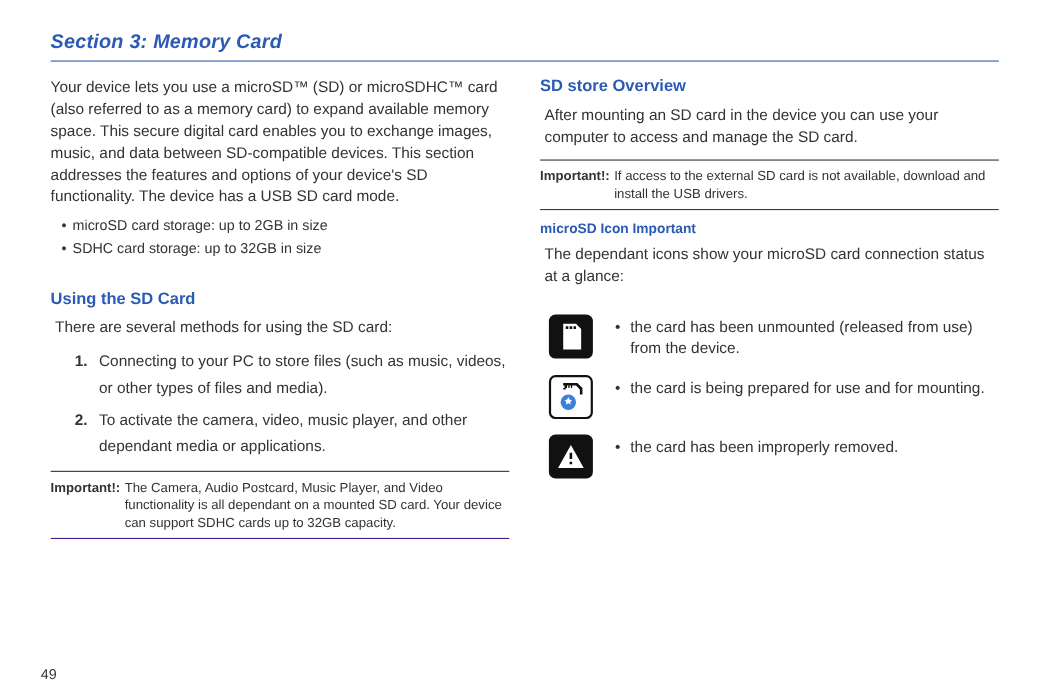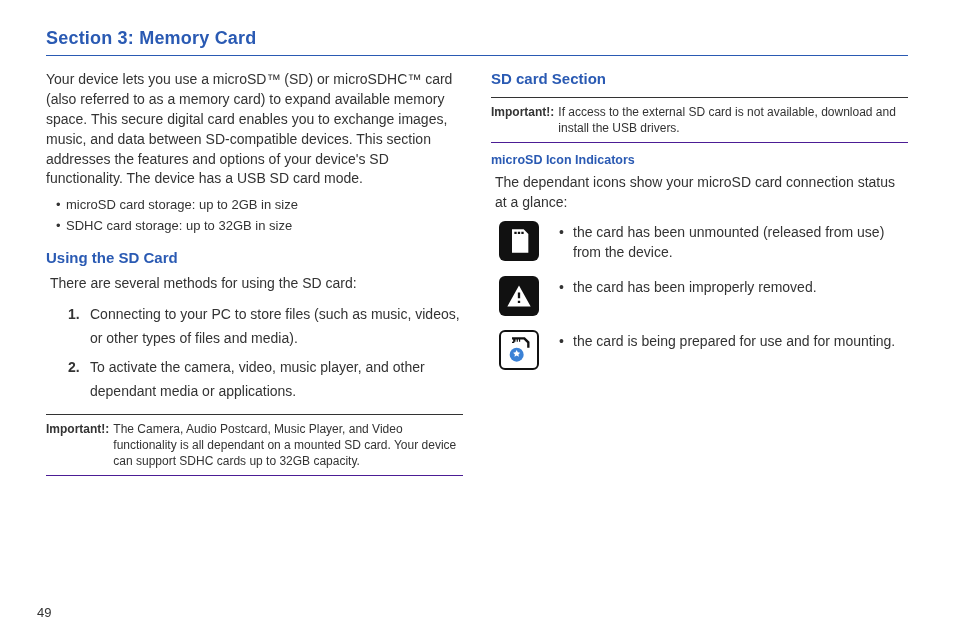--- a/index.html
+++ b/index.html
@@ -13,32 +13,33 @@
     position: relative;
   }
   .section-title {
     color: #2a5ab3;
     font-weight: bold;
     font-size: 18px;
     border-bottom: 1.5px solid #2a5ab3;
     padding-bottom: 6px;
     margin-bottom: 14px;
     letter-spacing: 0.2px;
+    font-style: italic;
   }
   .columns {
     display: flex;
     gap: 28px;
   }
   .col { flex: 1; min-width: 0; }
   .intro {
     font-size: 14px;
     line-height: 1.42;
     margin-bottom: 6px;
   }
-  .bullets { margin: 4px 0 12px 10px; }
+  .bullets { margin: 4px 0 26px 10px; }
   .bullets li {
     list-style: none;
     font-size: 13px;
     line-height: 1.6;
     position: relative;
     padding-left: 10px;
   }
   .bullets li::before {
     content: "•";
     position: absolute;
@@ -82,21 +83,21 @@
     margin: 10px 0;
     font-size: 12px;
     line-height: 1.35;
     display: flex;
   }
   .important-label {
     font-weight: bold;
     white-space: nowrap;
     margin-right: 4px;
   }
-  .icon-list { margin-top: 8px; }
+  .icon-list { margin-top: 25px; }
   .icon-row {
     display: flex;
     align-items: flex-start;
     margin-bottom: 14px;
   }
   .icon-box {
     width: 40px; height: 40px;
     background: #111;
     border-radius: 6px;
     margin: 0 20px 0 8px;
@@ -146,57 +147,58 @@
       <li><span class="num">1.</span><span>Connecting to your PC to store files (such as music, videos, or other types of files and media).</span></li>
       <li><span class="num">2.</span><span>To activate the camera, video, music player, and other dependant media or applications.</span></li>
     </ol>
     <div class="important-block">
       <span class="important-label">Important!:</span>
       <span>The Camera, Audio Postcard, Music Player, and Video functionality is all dependant on a mounted SD card. Your device can support SDHC cards up to 32GB capacity.</span>
     </div>
   </div>
 
   <div class="col">
-    <h2 class="h2" style="margin-top:0">SD card Section</h2>
+    <h2 class="h2" style="margin-top:0">SD store Overview</h2>
+    <p class="body">After mounting an SD card in the device you can use your computer to access and manage the SD card.</p>
     <div class="important-block">
       <span class="important-label">Important!:</span>
       <span>If access to the external SD card is not available, download and install the USB drivers.</span>
     </div>
-    <h3 class="h3">microSD Icon Indicators</h3>
+    <h3 class="h3">microSD Icon Important</h3>
     <p class="body">The dependant icons show your microSD card connection status at a glance:</p>
 
     <div class="icon-list">
 
       <div class="icon-row">
         <div class="icon-box">
           <svg viewBox="0 0 24 24">
               <path fill="#fff" d="M6 2h10l4 4v16H6V2zm2 2v2h2V4H8zm3 0v2h2V4h-2zm3 0v2h2V4h-2z"></path>
             </svg>
         </div>
         <div class="icon-text">the card has been unmounted (released from use) from the device.</div>
-      </div>
-
-      <div class="icon-row">
-        <div class="icon-box">
-          <svg viewBox="0 0 24 24">
-              <path fill="#fff" d="M12 3l10 18H2L12 3zm-1 6v5h2V9h-2zm0 7v2h2v-2h-2z"></path>
-            </svg>
-        </div>
-        <div class="icon-text">the card has been improperly removed.</div>
       </div>
 
       <div class="icon-row">
         <div class="icon-box" style="background:#fff;border:2px solid #111">
           <svg viewBox="0 0 24 24">
             <path fill="#111" d="M6 1h11l4 4v5h-2V6l-3-3H8v3H6V1zm0 2v2h1V3H6zm2 0v2h1V3H8zm2 0v2h1V3h-2zm2 0v2h1V3h-2z"></path>
             <circle cx="10" cy="16" r="6" fill="#3b82d6"></circle>
             <path fill="#fff" d="M10 12l1 2 2 .3-1.5 1.5.4 2-1.9-1-1.9 1 .4-2L7 14.3l2-.3z"></path>
           </svg>
         </div>
         <div class="icon-text">the card is being prepared for use and for mounting.</div>
       </div>
 
+      <div class="icon-row">
+        <div class="icon-box">
+          <svg viewBox="0 0 24 24">
+              <path fill="#fff" d="M12 3l10 18H2L12 3zm-1 6v5h2V9h-2zm0 7v2h2v-2h-2z"></path>
+            </svg>
+        </div>
+        <div class="icon-text">the card has been improperly removed.</div>
+      </div>
+
     </div>
   </div>
 
 </div>
 
 <div class="pagenum">49</div>
 
 </body></html>

